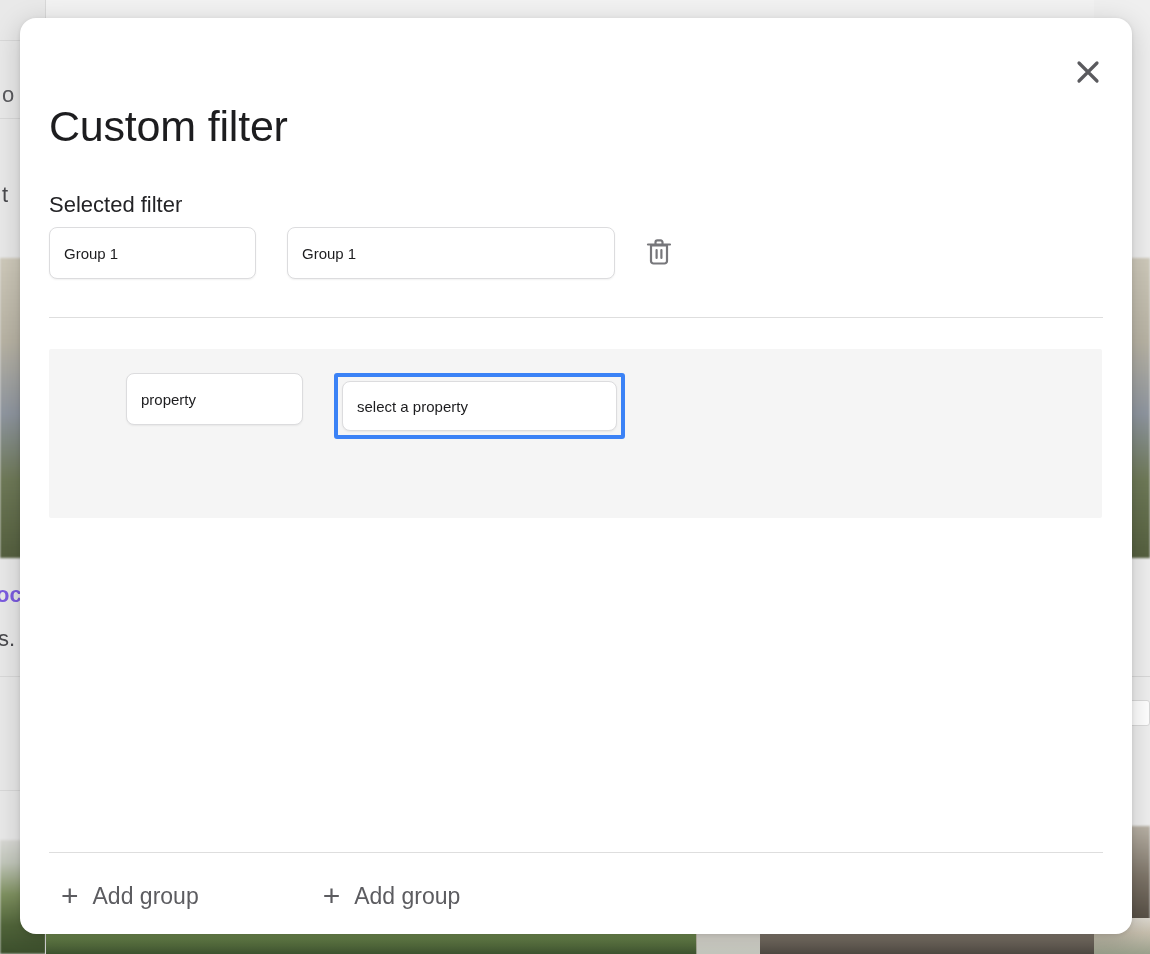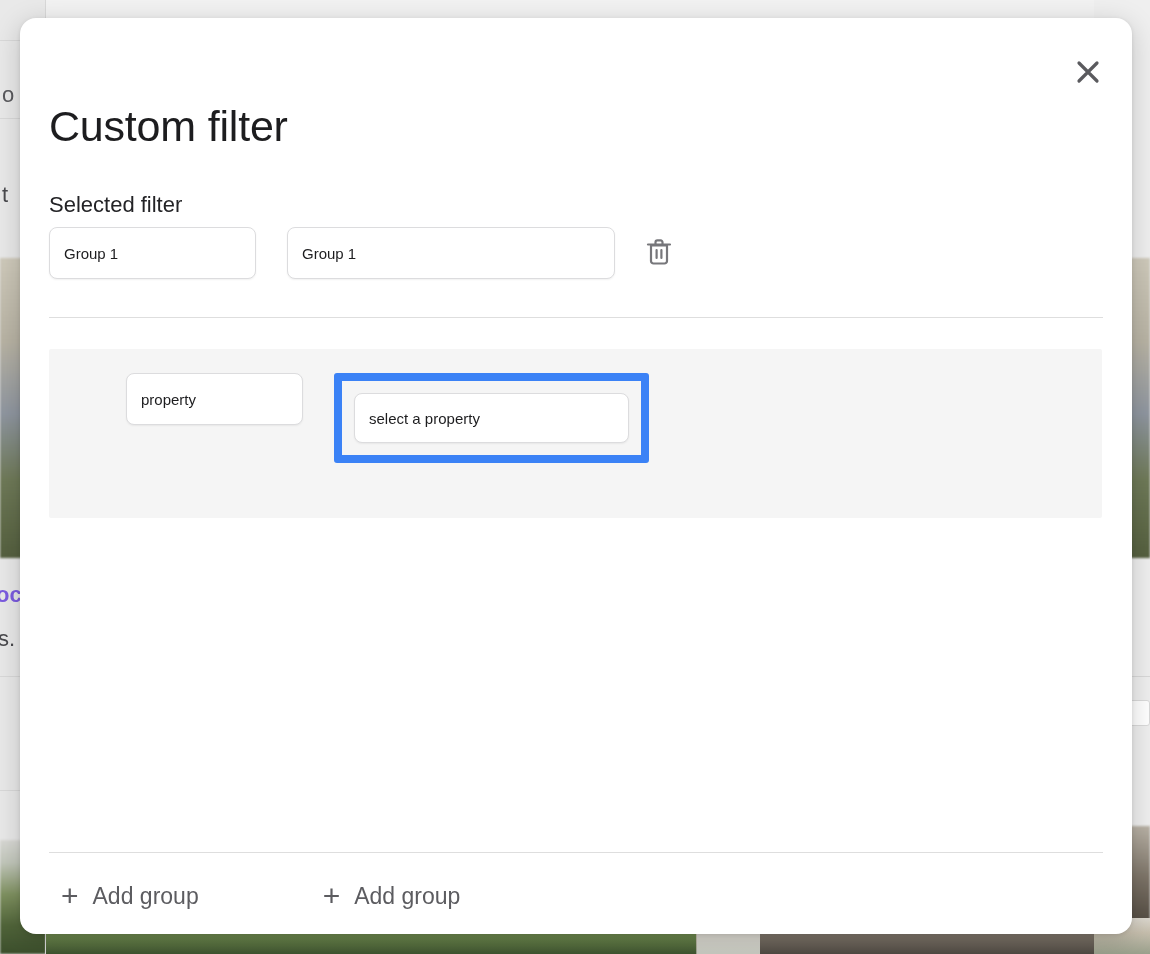--- a/index.html
+++ b/index.html
@@ -204,23 +204,23 @@
     left: 33px;
     top: 100px;
     display: flex;
     align-items: center;
   }
 
   .field.rule-type     { width: 177px; margin-right: 31px; }
   .field.rule-subtype  { width: 177px; margin-right: 31px; }
 
   .hl-wrap {
-    border: 8px solid #3b82f6;
+    border: 4px solid #3b82f6;
     border-radius: 3px;
-    padding: 12px;
+    padding: 4px;
     margin-right: 12px;
     display: inline-flex;
   }
   .field.rule-property { width: 275px; height: 50px; }
   .field.rule-operator { width: 270px; }
 
   .field.rule-value {
     width: 247px;
     color: #a9a9ad;
     margin-right: 18px;

